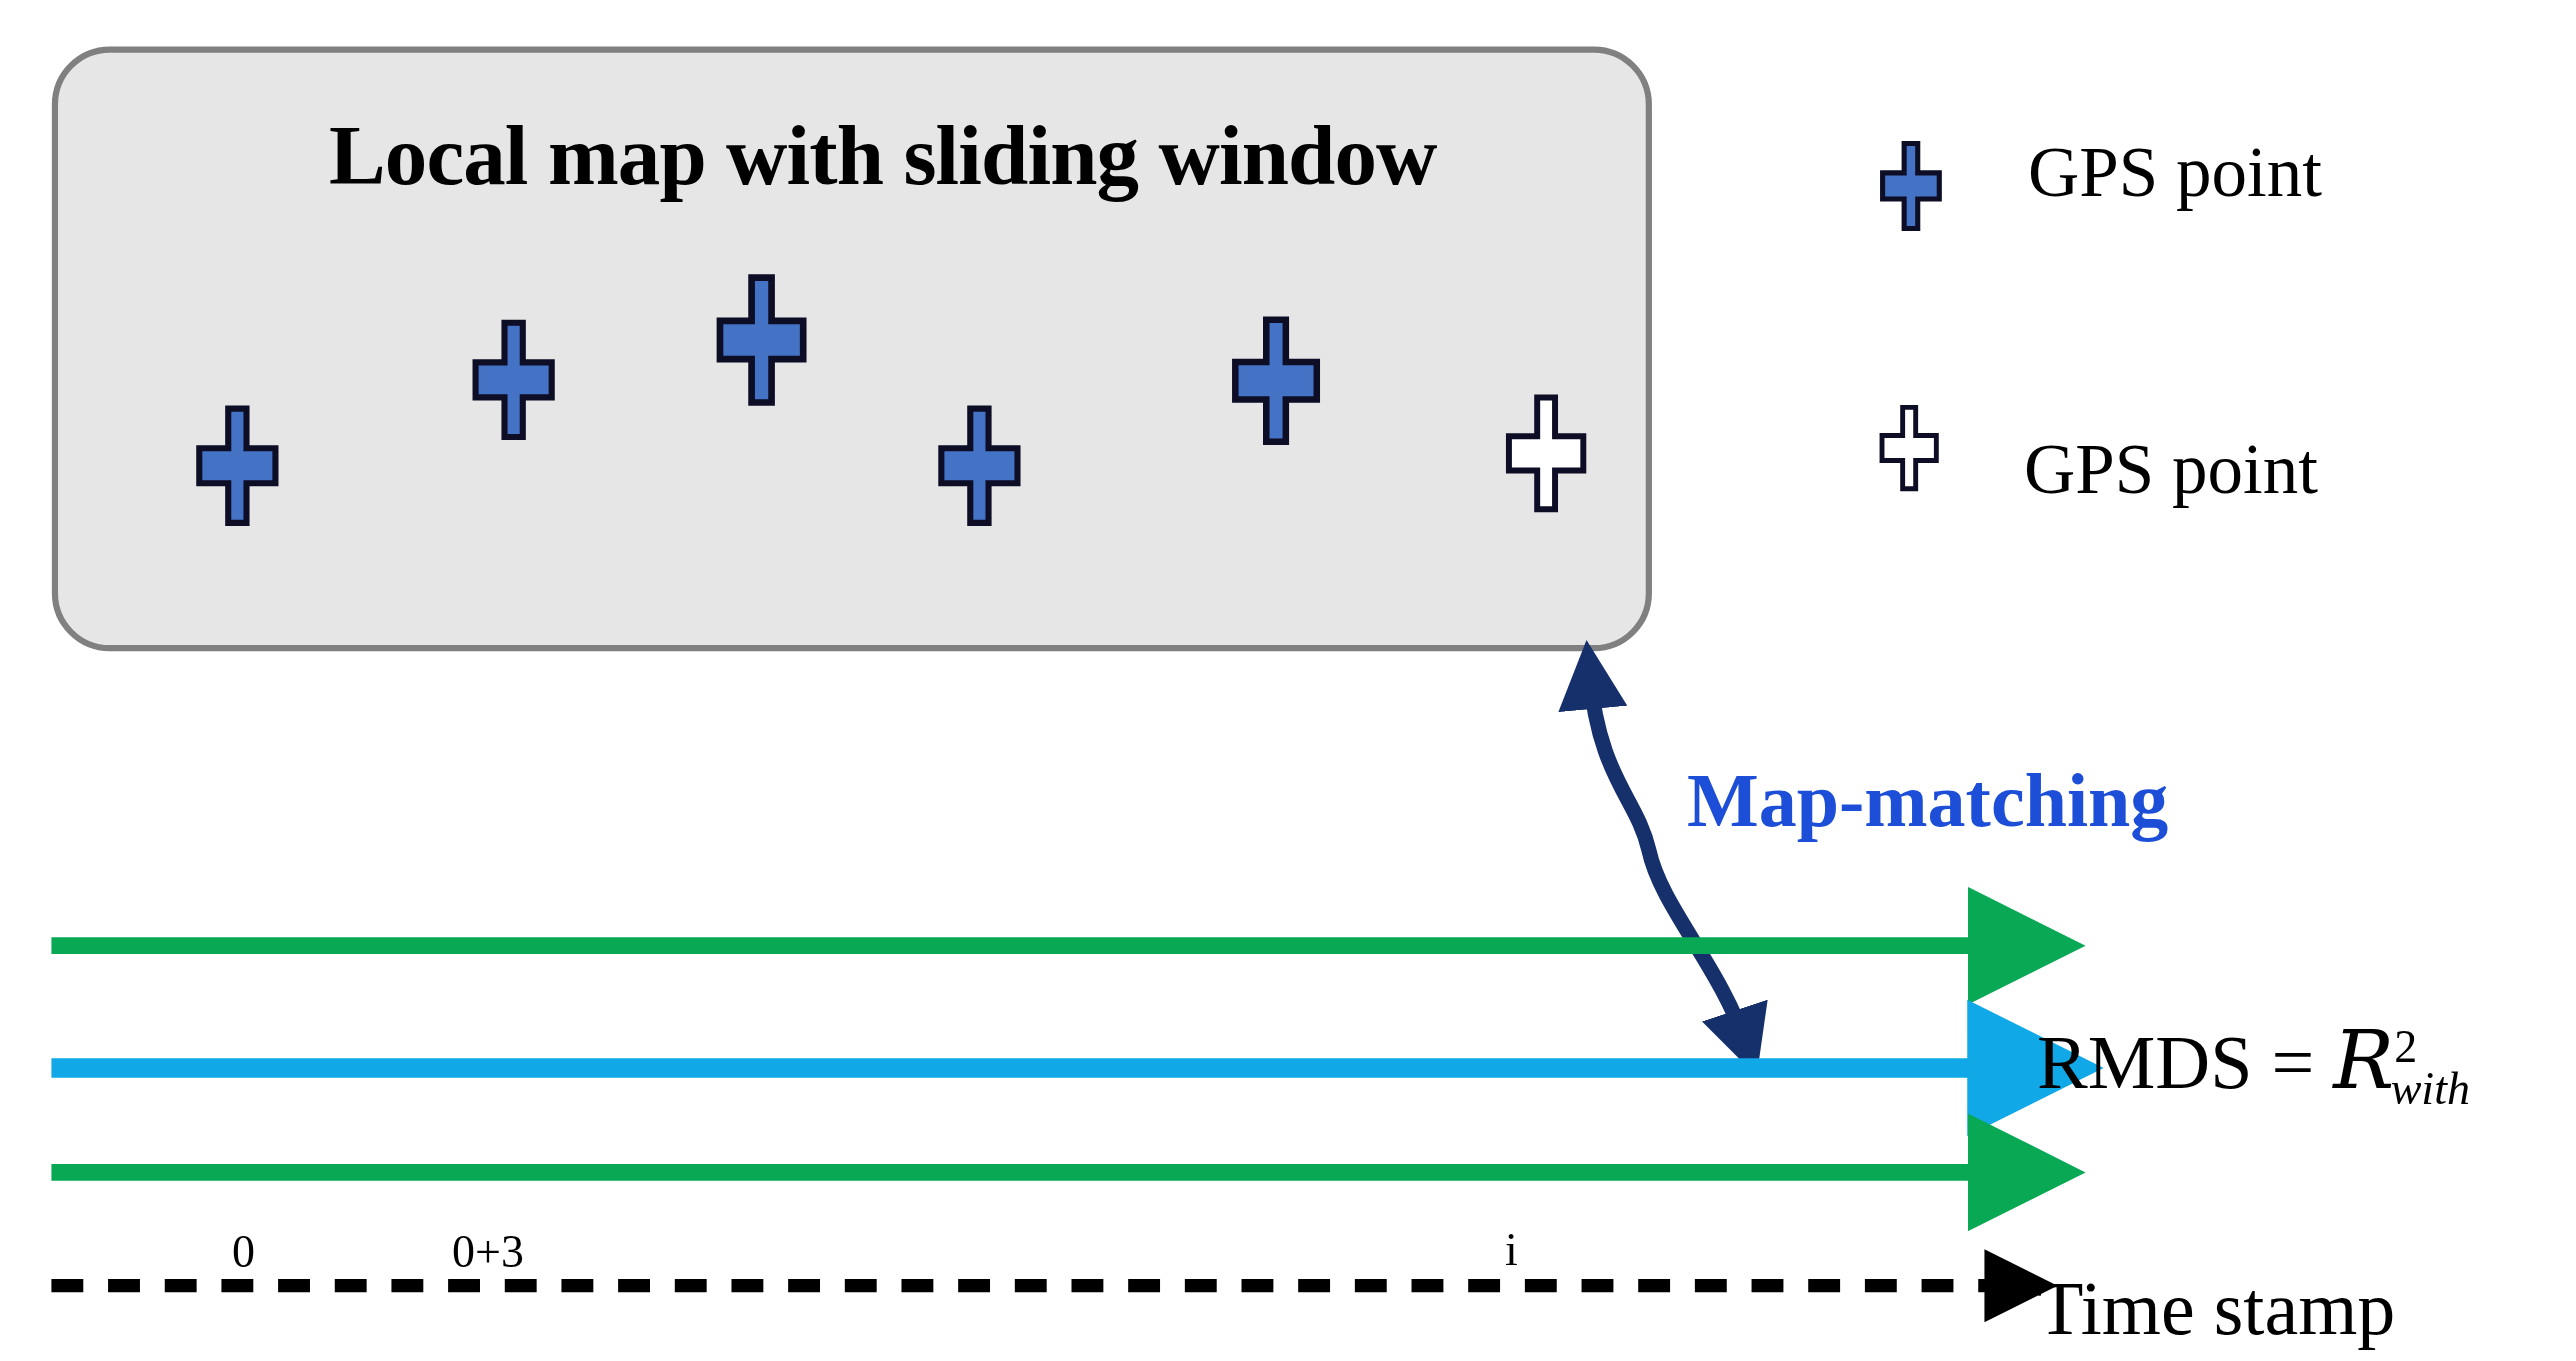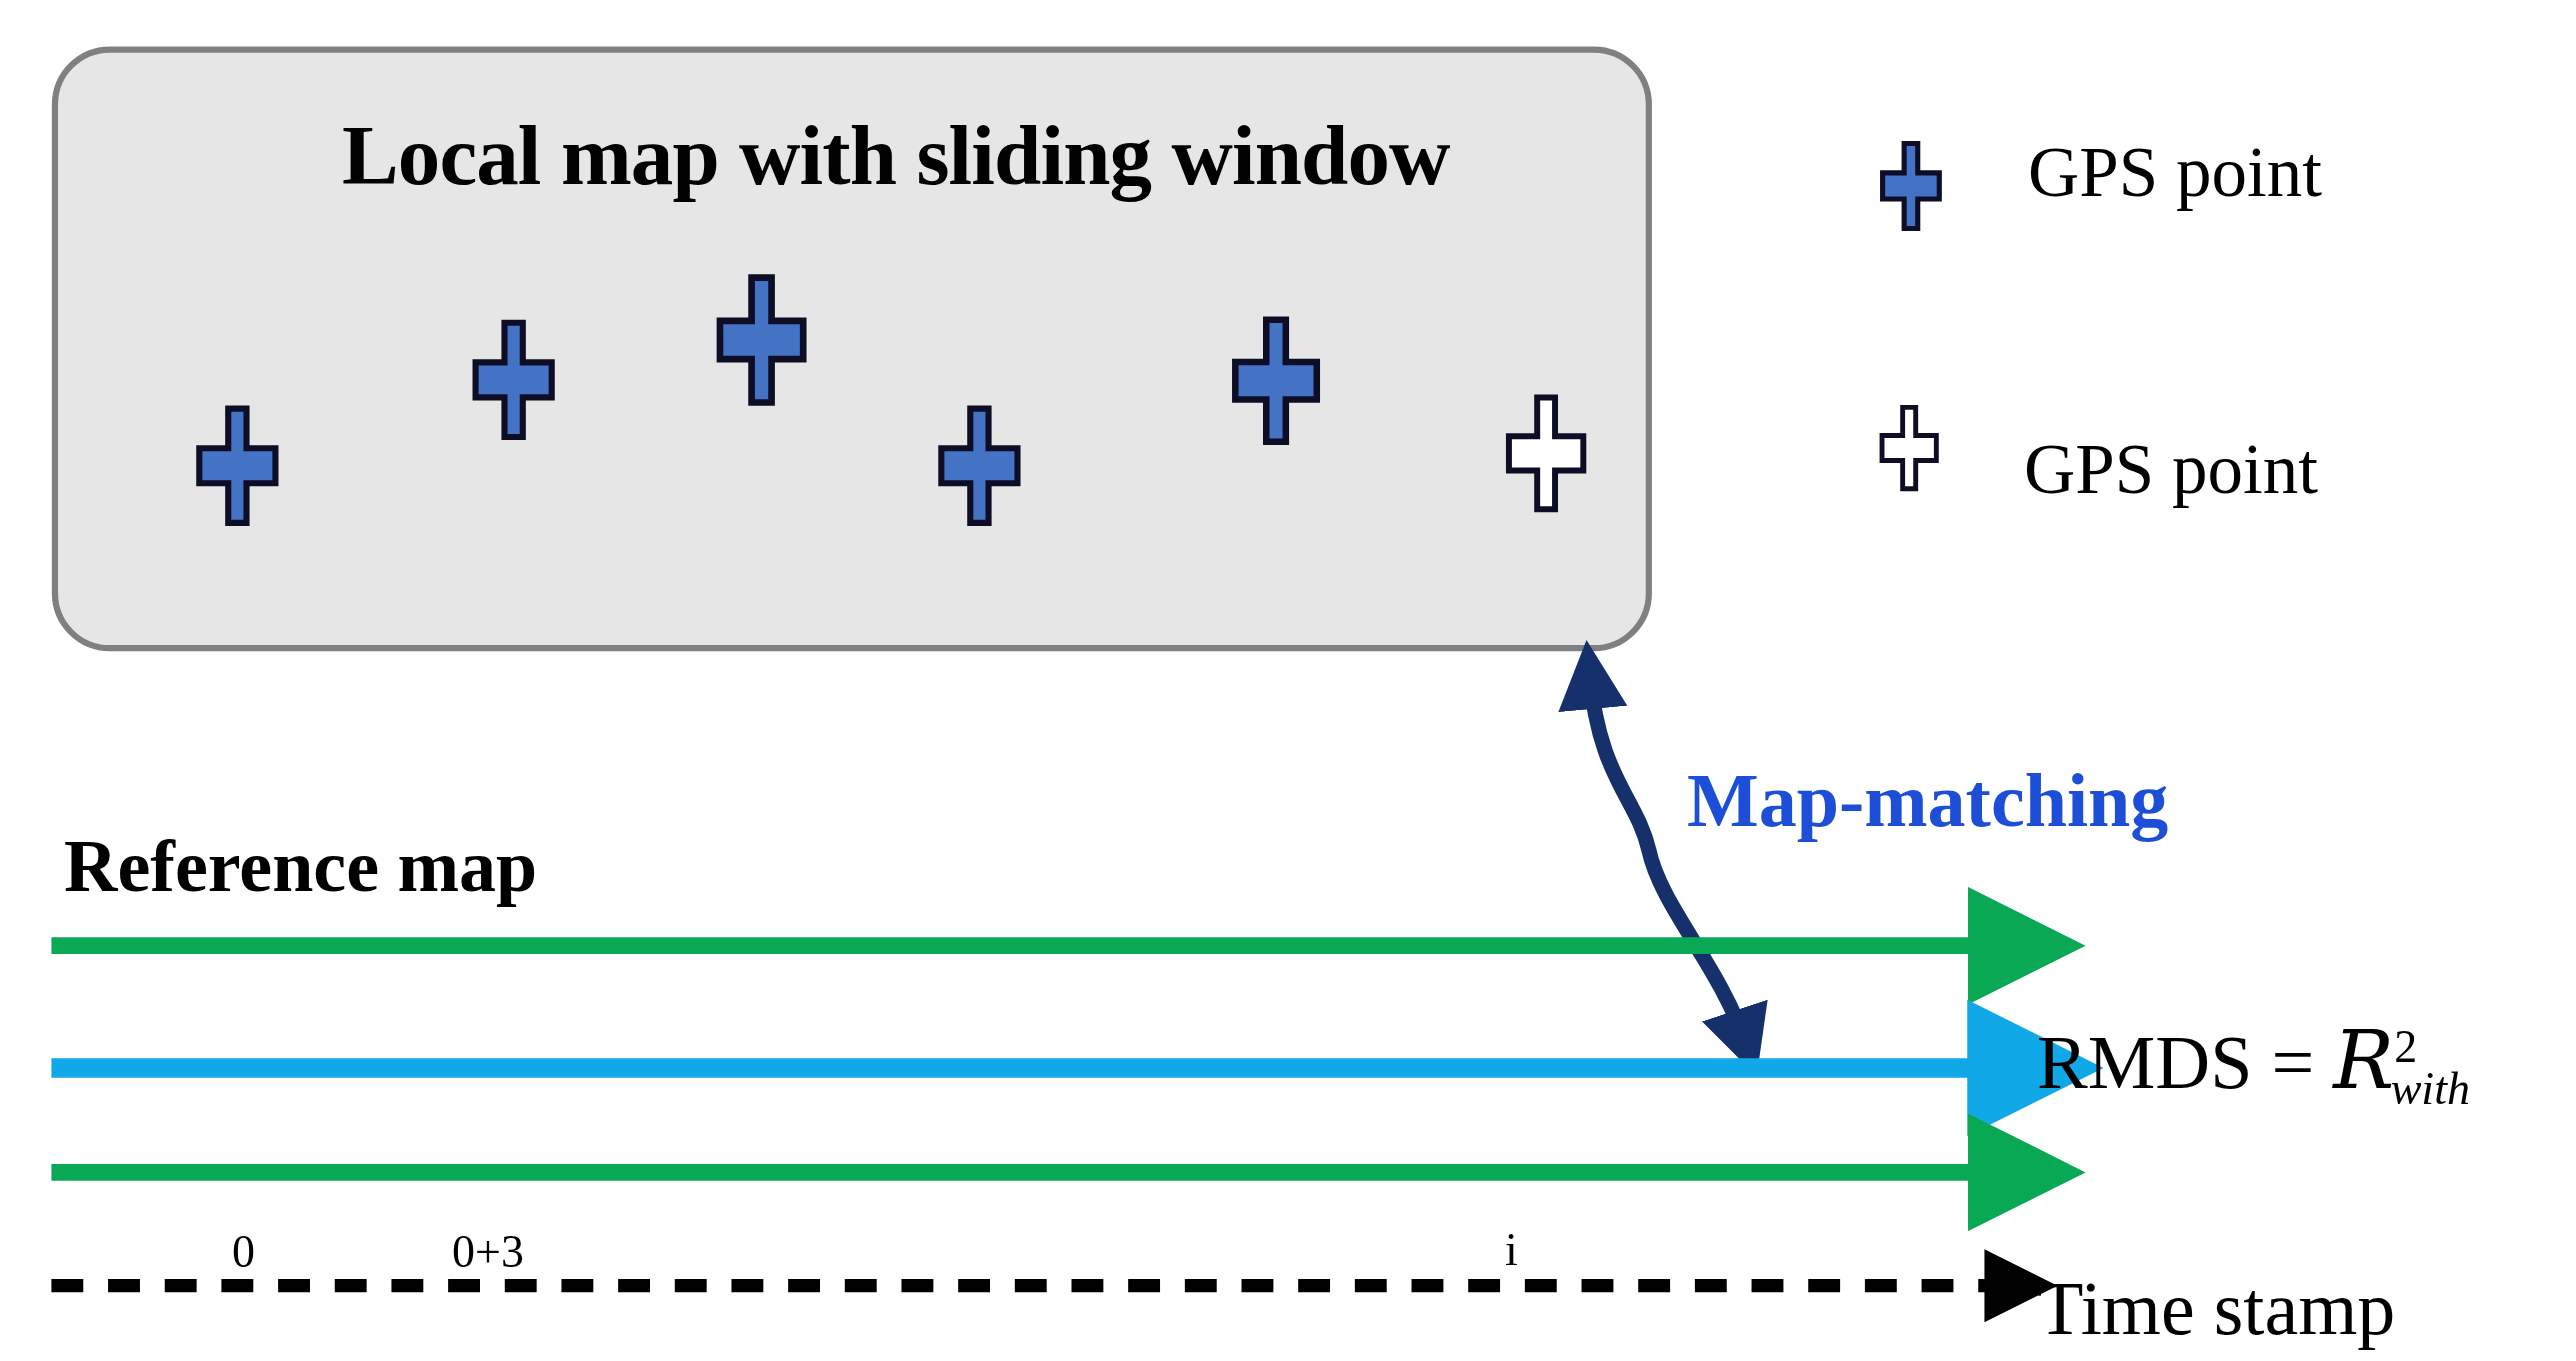--- a/index.html
+++ b/index.html
@@ -25,21 +25,21 @@
     height: 1361px;
     pointer-events: none;
   }
   .txt {
     position: absolute;
     white-space: pre;
     color: #000000;
     line-height: 1;
   }
   .title-local {
-    left: 342px;
+    left: 329px;
     top: 113px;
     font-size: 85px;
     font-weight: bold;
     letter-spacing: -0.9px;
   }
   .title-ref {
     left: 64px;
     top: 829px;
     font-size: 74px;
     font-weight: bold;
@@ -171,21 +171,20 @@
 
   <div class="txt title-local">Local map with sliding window</div>
 
   <div class="txt legend-label legend-gps">GPS point</div>
 
 
   <div class="txt legend-label legend-current-2">GPS point</div>
 
   <div class="txt map-matching">Map-matching</div>
 
-  <div class="txt title-ref">Reference map</div>
 
   <div class="txt rmds"><span>RMDS = </span><span class="rscript">R</span><sup>2</sup><sub>with</sub></div>
 
   <div class="txt timestamp-label">Time stamp</div>
 
   <div class="txt tick tick-0">0</div>
 
   <div class="txt tick tick-0p1">0+3</div>
 
   <div class="txt tick tick-i">i</div>

